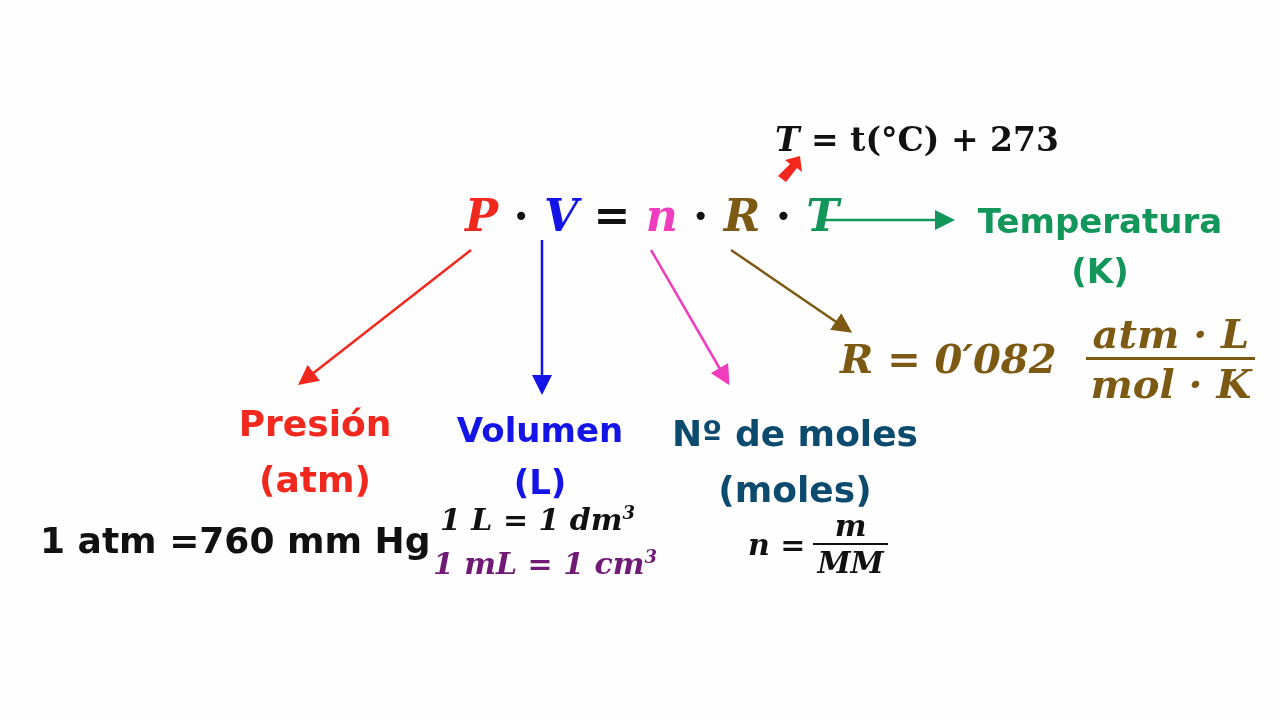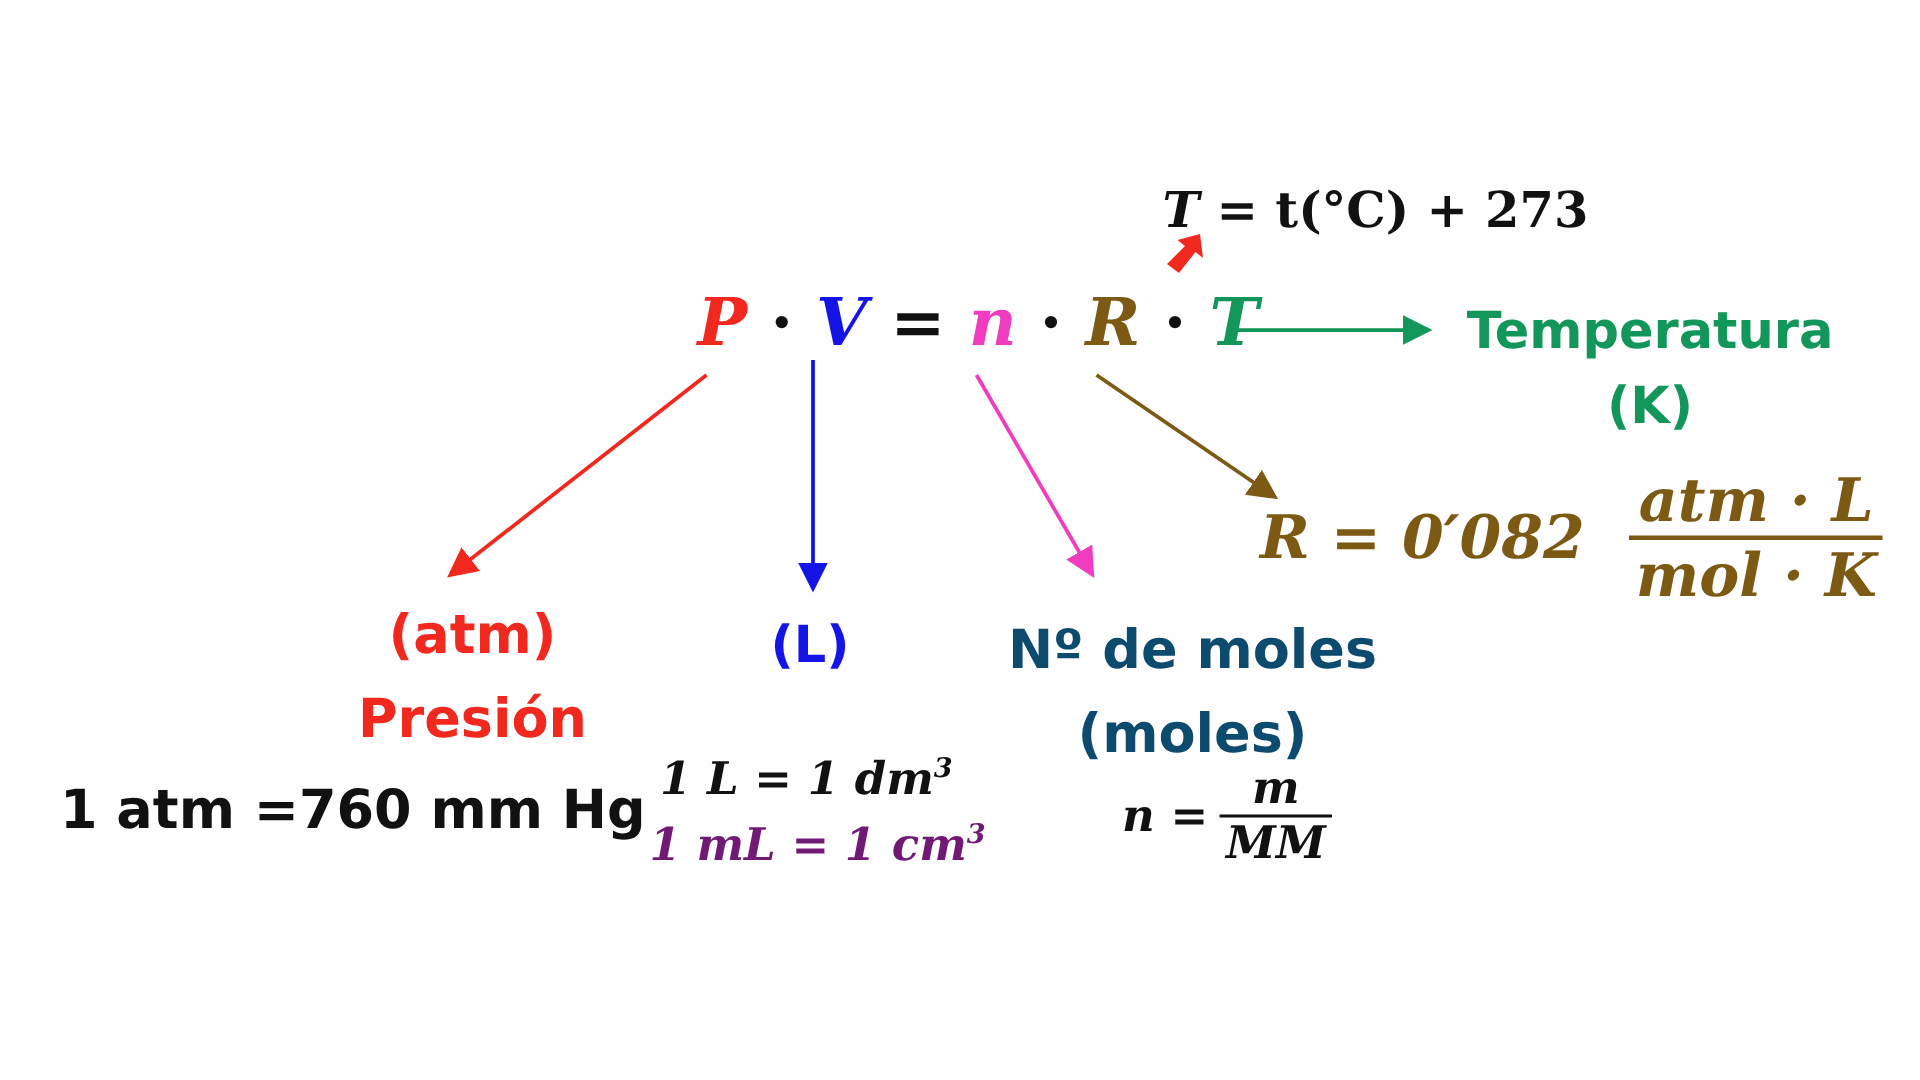--- a/index.html
+++ b/index.html
@@ -71,26 +71,27 @@
 <div class="abs mathi" style="left:840px; top:310px; font-size:40px; color:#7d5a14; display:flex; align-items:center; gap:30px;">
   <span>R = 0′082</span>
   <span class="frac">
     <span class="num">atm · L</span>
     <span class="bar" style="background:#7d5a14;"></span>
     <span class="num">mol · K</span>
   </span>
 </div>
 
 <div class="abs label" style="left:215px; top:396px; width:200px; font-size:36px; line-height:56px; color:#f0281e;">
+  <div>Presión</div>
   <div>(atm)</div>
-  <div>Presión</div>
 </div>
 <div class="abs label" style="left:40px; top:520px; font-size:36px; color:#111;">1 atm =760 mm Hg</div>
 
 <div class="abs label" style="left:440px; top:404px; width:200px; font-size:34px; line-height:52px; color:#1414e6;">
+  <div>Volumen</div>
   <div>(L)</div>
 </div>
 <div class="abs mathi" style="left:440px; top:502px; font-size:30px; color:#111;">
   <span>1 L</span>
   <span>= 1 dm</span><sup style="font-size:18px;">3</sup>
 </div>
 <div class="abs mathi" style="left:433px; top:546px; font-size:30px; color:#701a75;">
   <span>1 mL</span>
   <span>= 1 cm</span><sup style="font-size:18px;">3</sup>
 </div>

